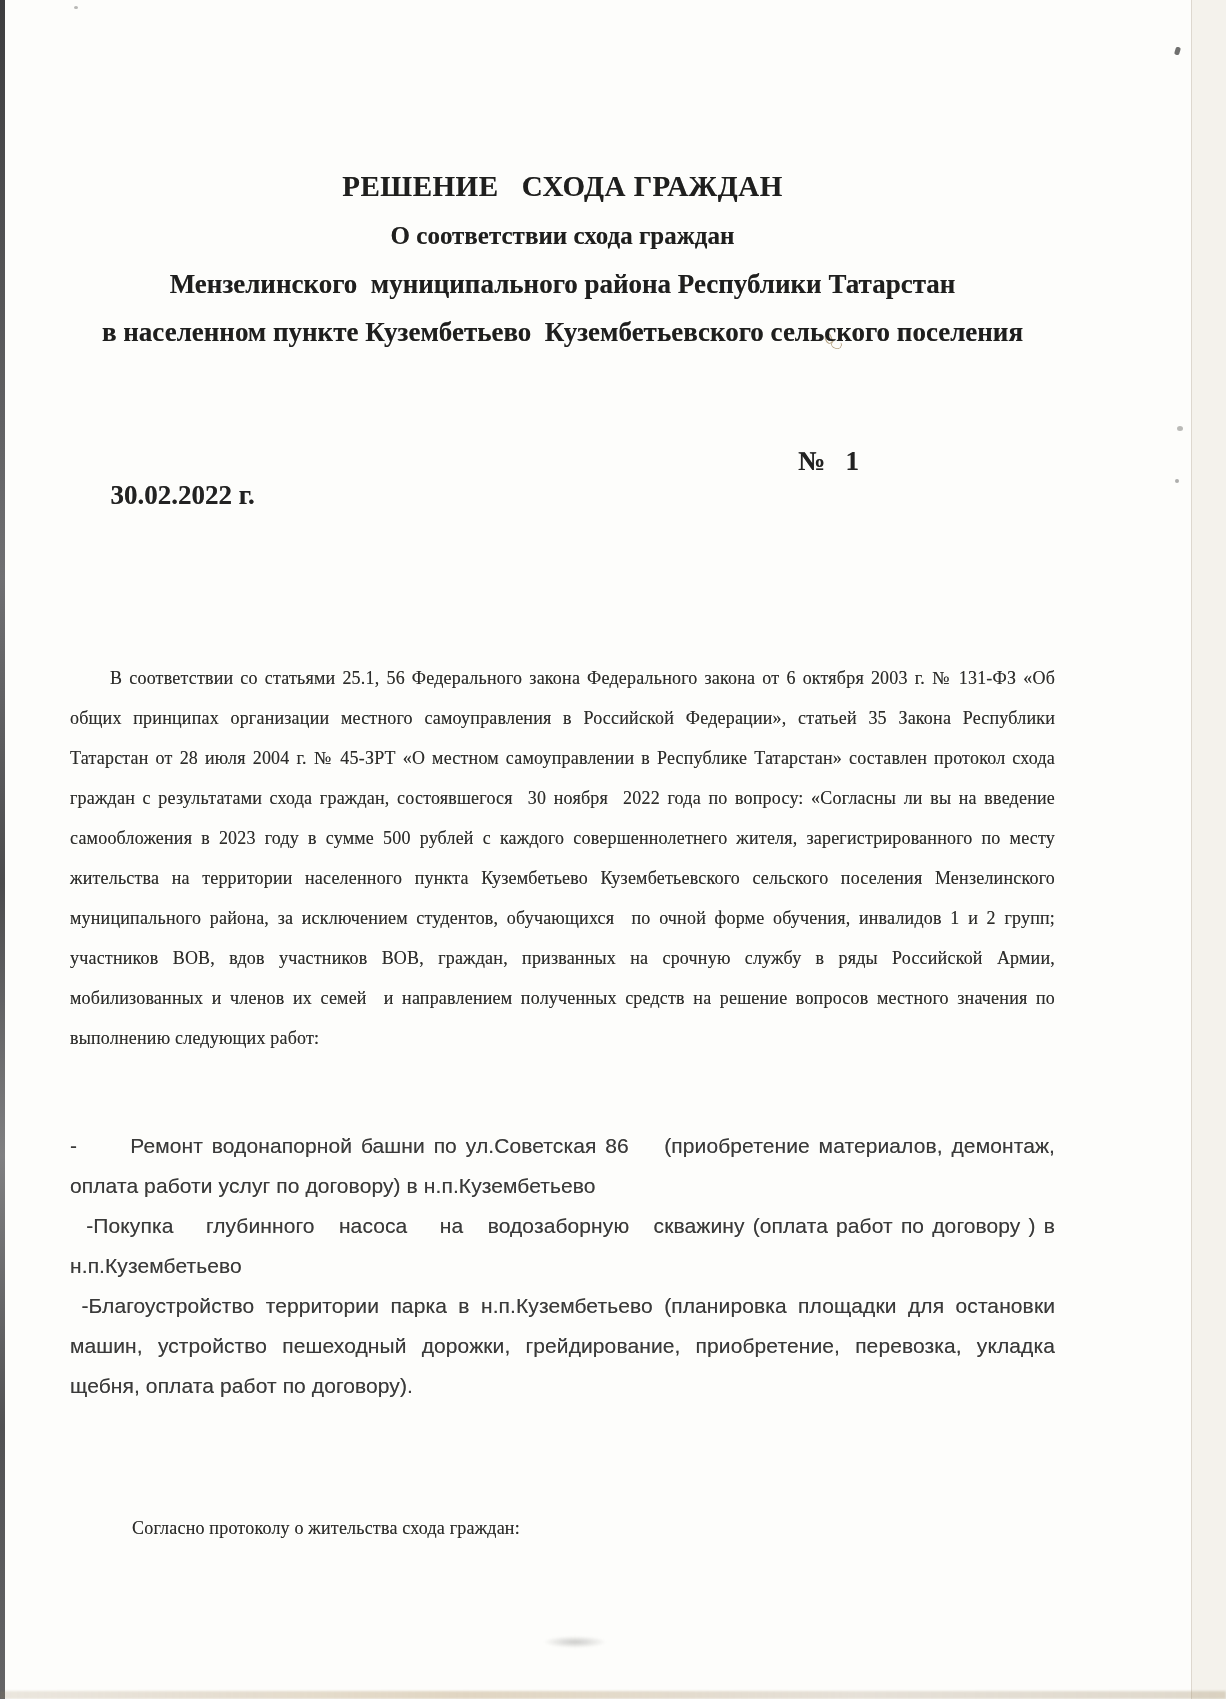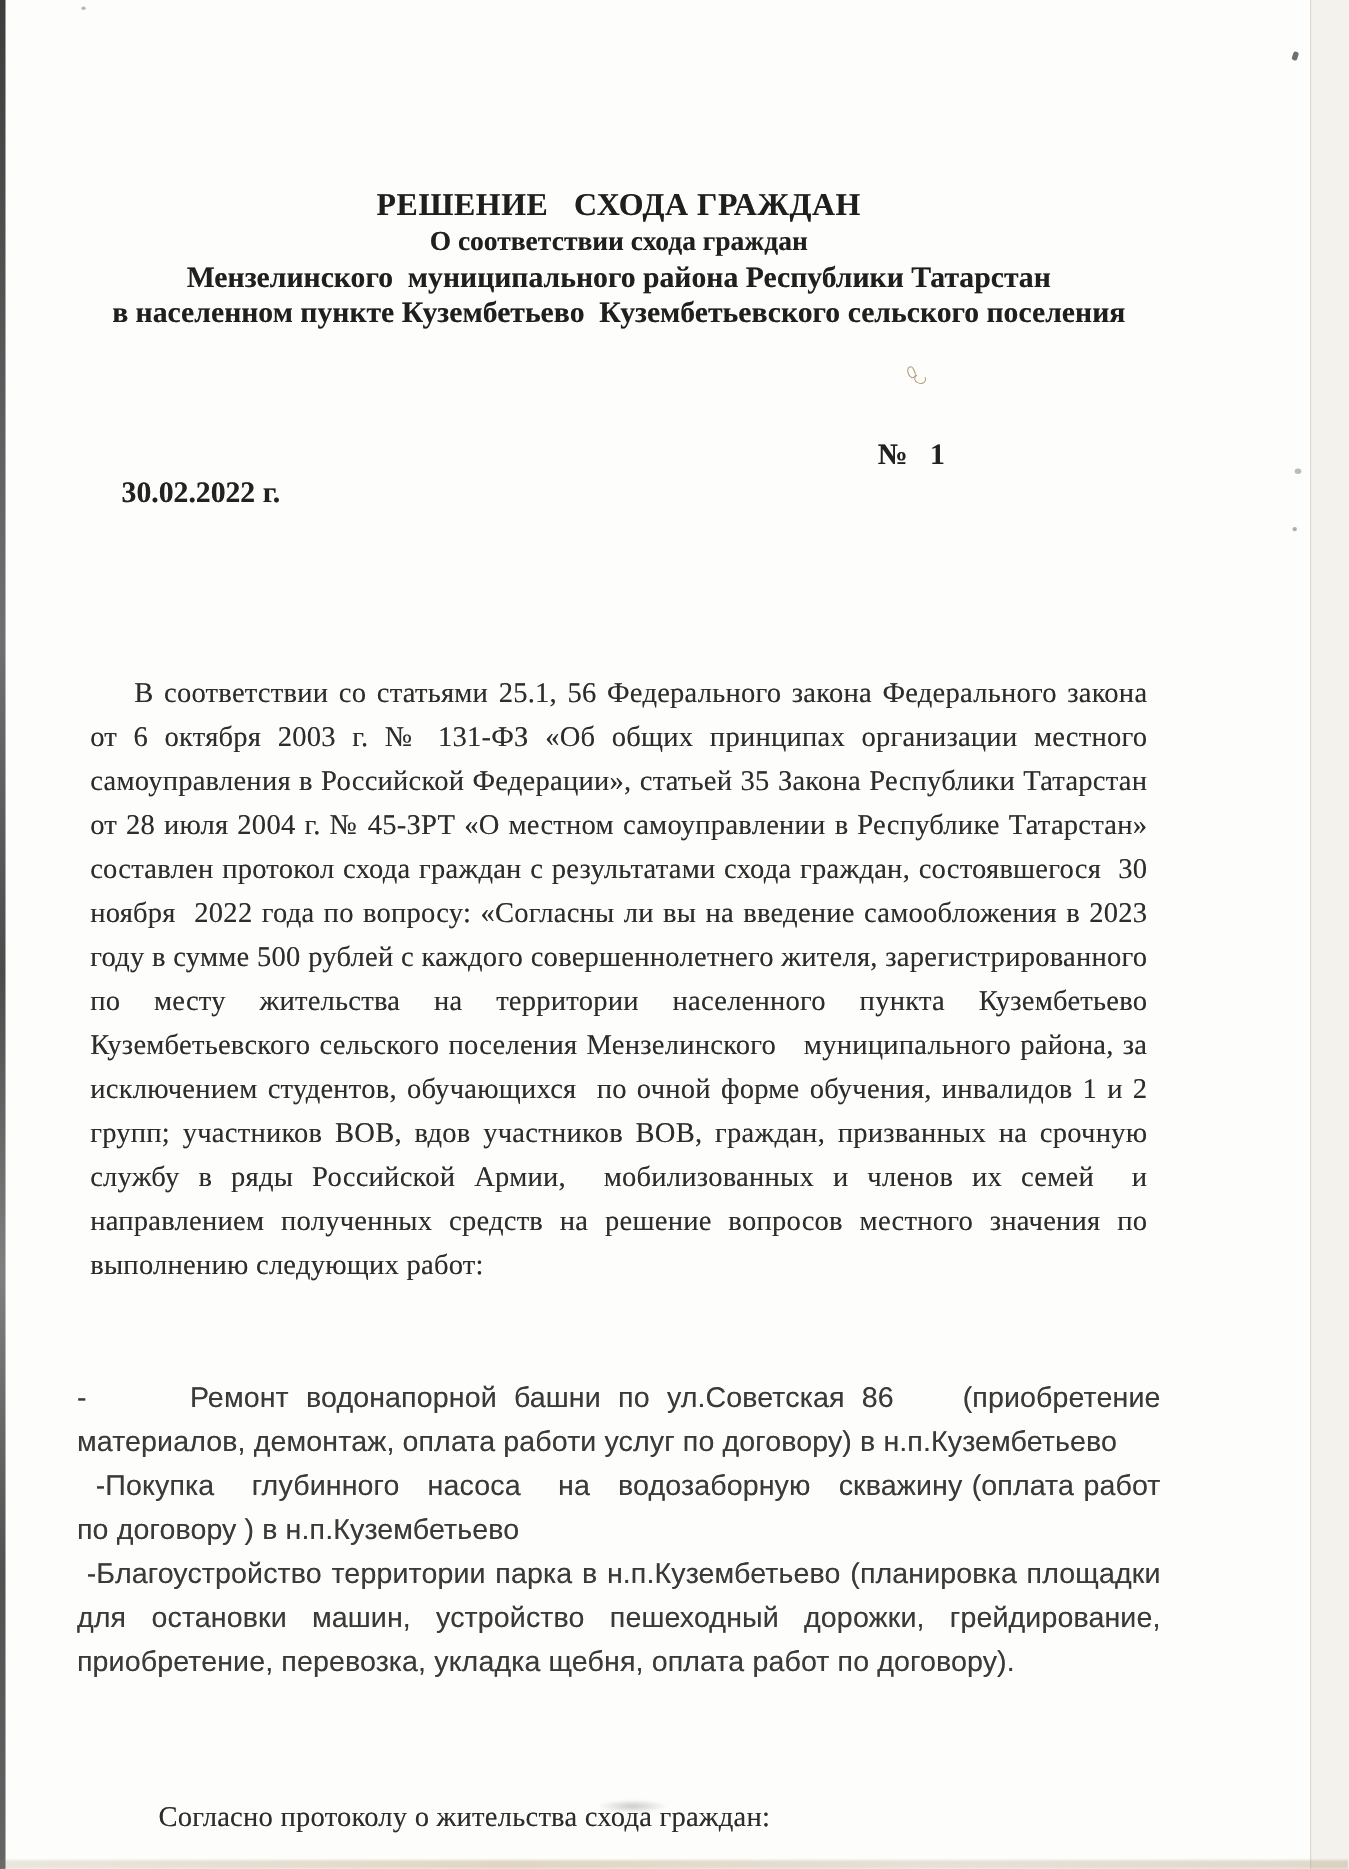--- a/index.html
+++ b/index.html
@@ -27,29 +27,29 @@
     border:1.5px solid #a18a62;border-radius:60% 40% 50% 50%;transform:rotate(-25deg);}
   .pen-mark::after{content:"";position:absolute;left:9px;top:7px;width:9px;height:7px;
     border:1.5px solid #ab9470;border-radius:50%;border-top-color:transparent;transform:rotate(15deg);}
   .smudge{left:543px;top:1636px;width:64px;height:12px;
     background:radial-gradient(ellipse at center,rgba(110,110,108,.35),rgba(110,110,108,0) 70%);
     filter:blur(1px);}
   
   .content{position:absolute;left:70px;top:0;width:985px;white-space:pre-wrap;
     text-shadow:0 0 .4px rgba(55,55,50,.55);}
   .title-block{margin-top:114px;text-align:center;font-weight:bold;color:#1f1f1e;}
-  .title-line{font-size:27px;line-height:32px;}
+  .title-line{font-size:27px;line-height:32px;margin-top:16px;}
   .title-line:nth-child(1){font-size:29px;line-height:36px;letter-spacing:.5px;}
   .title-line:nth-child(2){font-size:25px;}
   .date-row{position:relative;margin-top:42px;font-weight:bold;font-size:27px;line-height:34px;color:#222;}
   .doc-number{position:absolute;left:728px;top:0;}
-  .para{font-size:26px;line-height:40px;text-align:justify;margin:12px;letter-spacing:.2px;}
+  .para{font-size:18px;line-height:40px;text-align:justify;margin:0;letter-spacing:.2px;}
   .intro{margin-top:24px;text-indent:40px;}
   .work-items{margin-top:14px;}
-  .work-item{font-family:"Liberation Sans",sans-serif;font-size:26px;line-height:40px;
+  .work-item{font-family:"Liberation Sans",sans-serif;font-size:21px;line-height:40px;
     text-align:justify;color:#3a3a3a;letter-spacing:.1px;}
   .work-item + .work-item{margin-top:0;}
   .protocol-heading{margin-top:48px;text-indent:62px;}
 </style>
 </head>
 <body>
 
 <div class="page">
 
   <div class="right-shade"></div>

